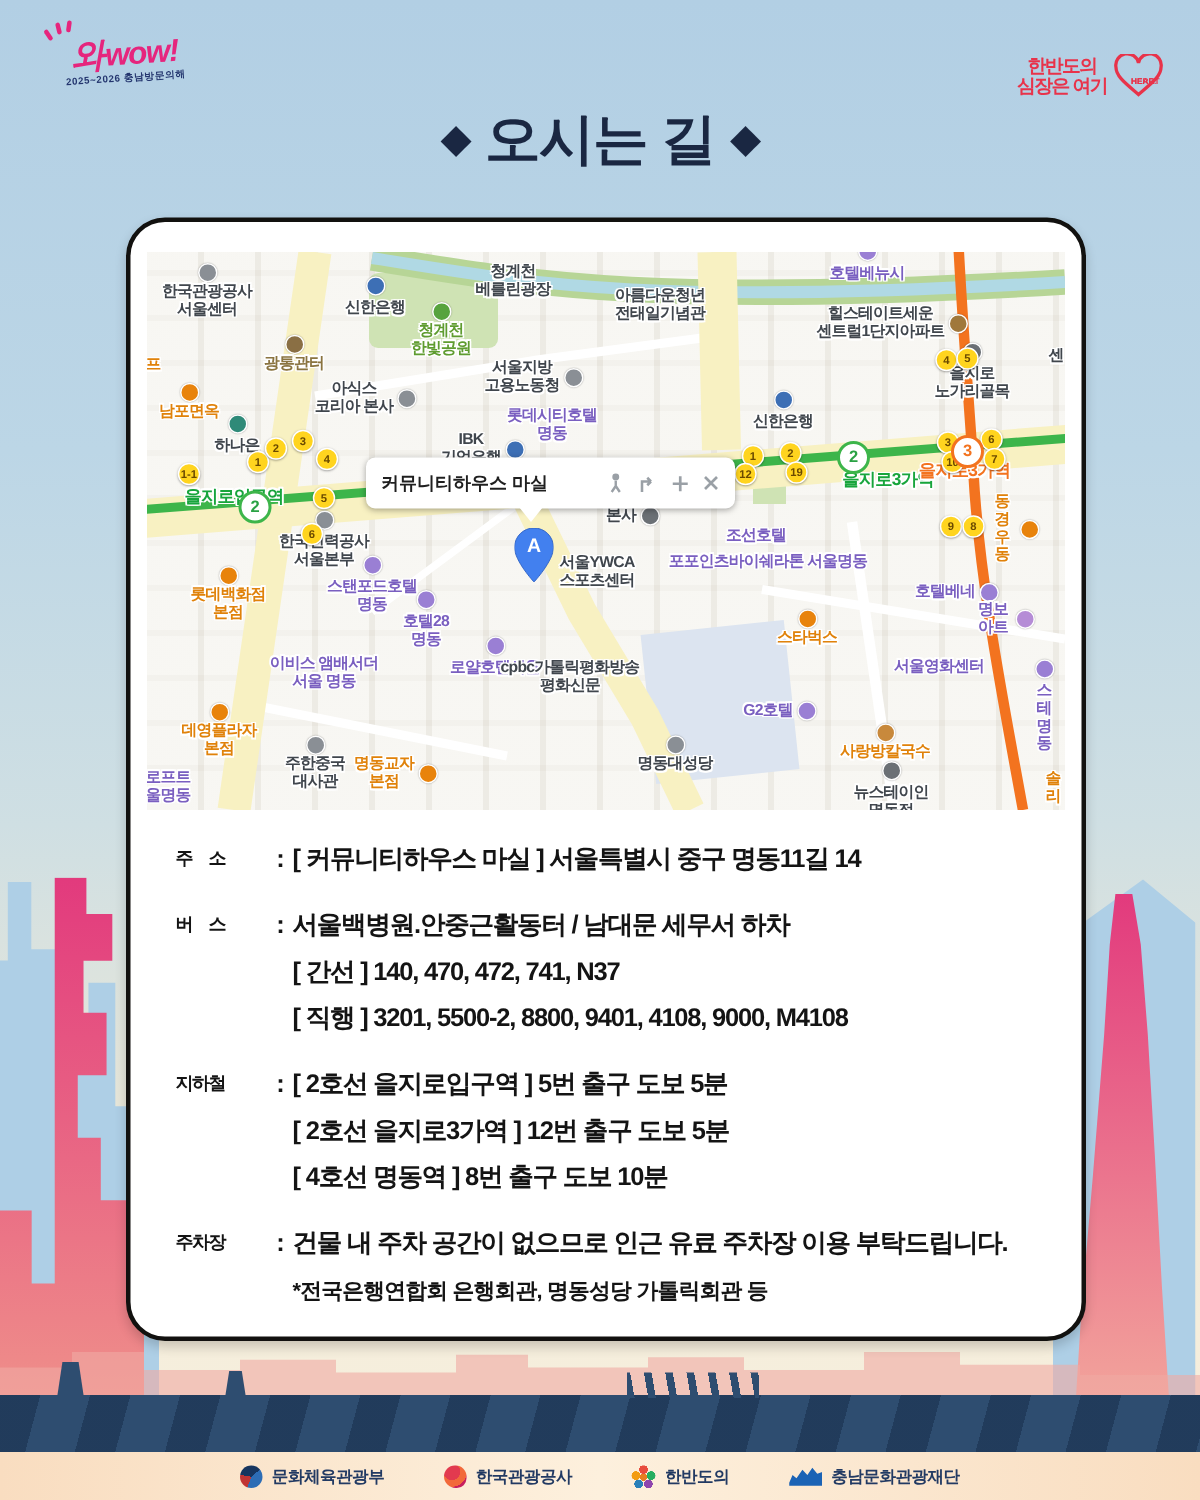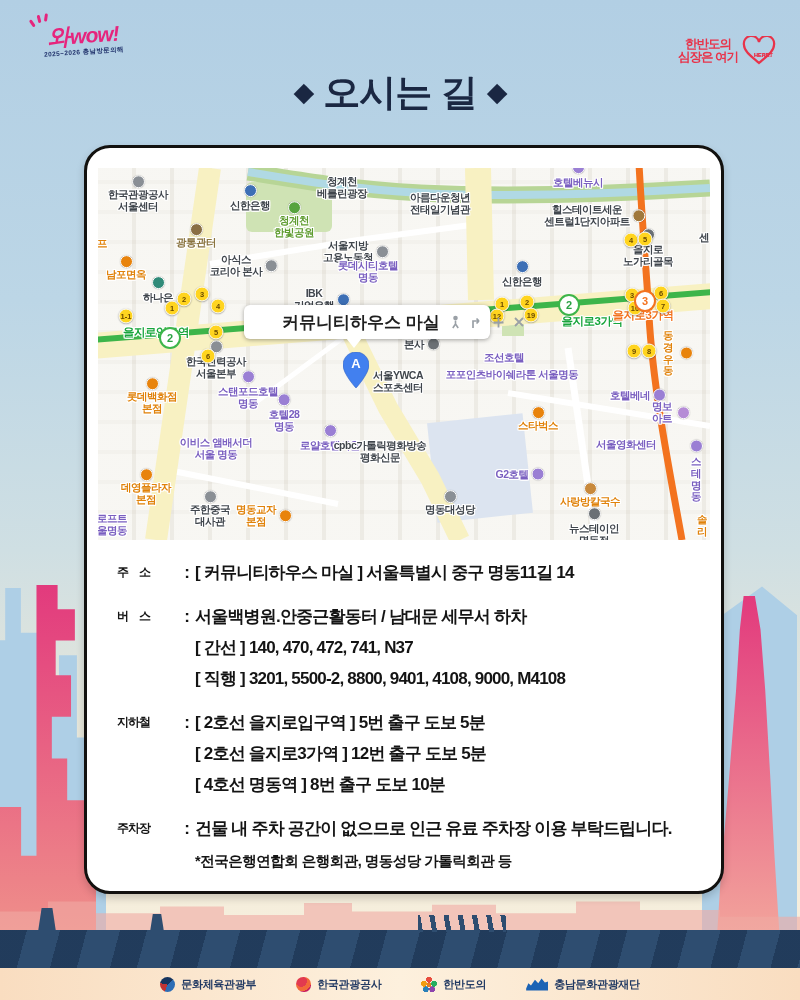--- a/index.html
+++ b/index.html
@@ -84,21 +84,21 @@
   .poi .dot{width:11px;height:11px;border-radius:50%;border:1.5px solid #fff;box-shadow:0 0 1px rgba(0,0,0,.4);flex:none;}
   .exit{position:absolute;transform:translate(-50%,-50%);width:13px;height:13px;border-radius:50%;
      background:#ffd41f;border:1px solid #fff;box-shadow:0 .5px 1.5px rgba(0,0,0,.4);color:#6b4a00;
      font-size:7.5px;font-weight:bold;display:flex;align-items:center;justify-content:center;z-index:6;}
   .station{position:absolute;transform:translate(-50%,-50%);width:18px;height:18px;border-radius:50%;background:#fff;
      display:flex;align-items:center;justify-content:center;font-weight:bold;font-size:11px;z-index:6;}
   .station.l2{border:2.5px solid #3db54a;color:#2aa244;}
   .station.l3{border:2.5px solid #f3731f;color:#f3731f;}
   .tooltip{position:absolute;left:146px;top:137px;width:226px;height:34px;background:#fff;border-radius:6px;
      box-shadow:0 1px 4px rgba(0,0,0,.35);display:flex;align-items:center;padding:0 10px;gap:9px;z-index:9;}
-  .tt-label{font-size:17px;font-weight:bold;color:#1f1f1f;white-space:nowrap;flex:1;margin-left:28px;}
+  .tt-label{font-size:12px;font-weight:bold;color:#1f1f1f;white-space:nowrap;flex:1;}
   .tt-icons{display:flex;align-items:center;gap:8px;}
   .tt-arrow{position:absolute;left:102px;bottom:-9px;width:0;height:0;border-left:8px solid rgba(0,0,0,0);
      border-right:8px solid rgba(0,0,0,0);border-top:10px solid #fff;}
   .marker{position:absolute;left:245px;top:184px;width:26px;height:36px;z-index:8;}
   .marker .a{position:absolute;left:0;top:4px;width:26px;text-align:center;color:#fff;font-weight:bold;font-size:13px;}
 
   
   .info{position:absolute;left:30px;right:16px;top:409px;color:#141414;}
   .irow{display:flex;margin-bottom:13px;}
   .ilabel{width:62px;font-weight:bold;font-size:12px;flex:none;line-height:31px;letter-spacing:-1px;}
@@ -204,21 +204,21 @@
         <div class="poi gray dp-right" style="left: 258px; top: 84px;">
           <span class="dot" style="background: rgb(138, 143, 149);"></span>
           <span class="t">서울지방
 고용노동청</span>
         </div>
         <div class="poi gray dp-right" style="left: 224px; top: 132px;">
           <span class="dot" style="background: rgb(61, 111, 181);"></span>
           <span class="t">IBK
 기업은행</span>
         </div>
-        <div class="poi purple" style="left: 270px; top: 104px; justify-content: flex-end;">
+        <div class="poi purple" style="left: 270px; top: 116px; justify-content: flex-end;">
           <span class="t">롯데시티호텔
 명동</span>
         </div>
         <div class="poi gray dp-left" style="left: 424px; top: 106px;">
           <span class="dot" style="background: rgb(61, 111, 181);"></span>
           <span class="t">신한은행</span>
         </div>
         <div class="poi gray dp-left" style="left: 550px; top: 80px;">
           <span class="dot" style="background: rgb(107, 112, 117);"></span>
           <span class="t">을지로

